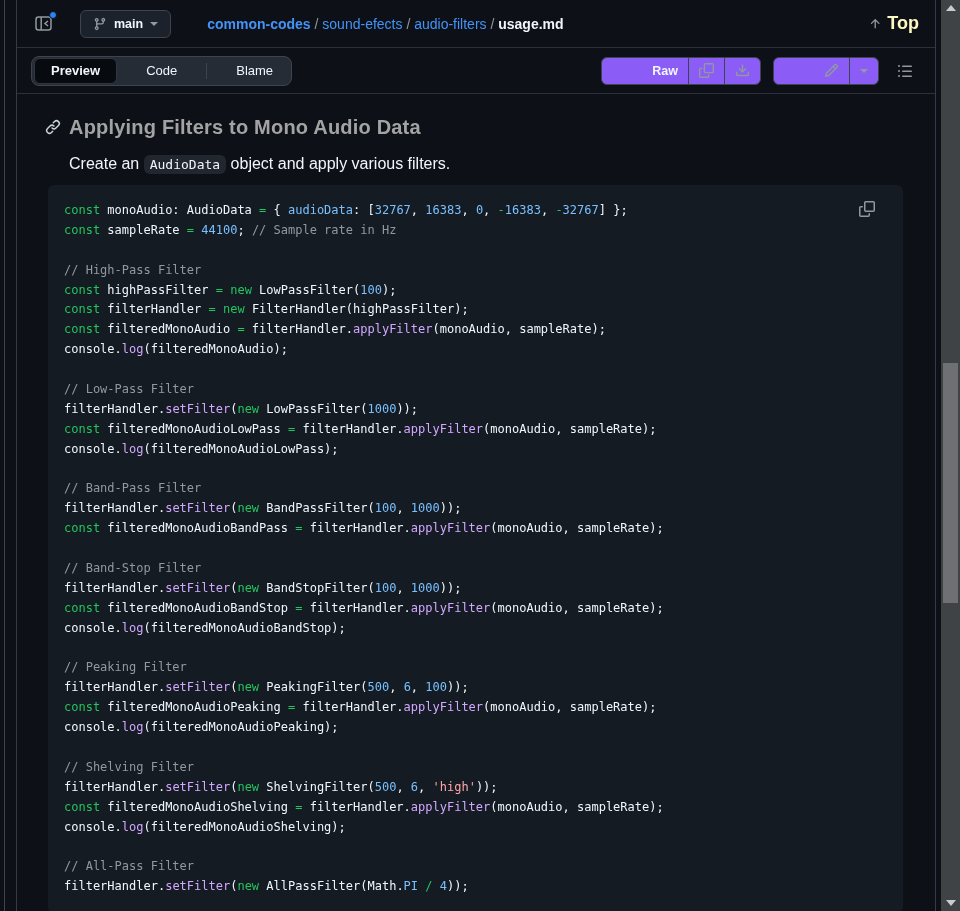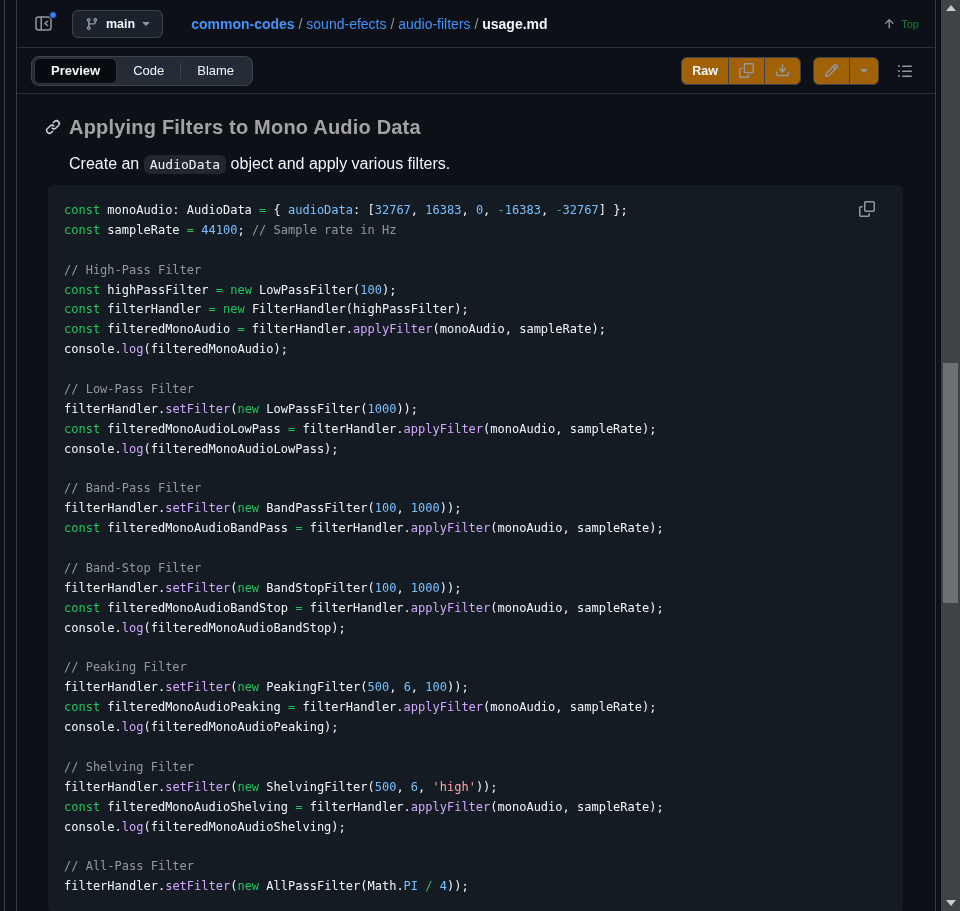--- a/index.html
+++ b/index.html
@@ -6,21 +6,21 @@
   html,body { width:960px; height:911px; overflow:hidden; }
   body { background:#0d1117; font-family:"Liberation Sans", sans-serif; color:#f0f6fc; position:relative; }
 
   .left-line { position:absolute; left:4px; top:0; bottom:0; width:1px; background:#3d444d; }
 
   .page { position:absolute; left:16px; top:0; bottom:0; width:920px;
           border-left:1px solid #343b44; border-right:1px solid #343b44; background:#0d1117; }
 
   
   .topbar { height:48px; display:flex; align-items:center; padding:0 16px 0 13px;
-            border-bottom:1px solid #2a313a; }
+            border-bottom:1px solid #2a313a;gap:8px; }
   .panel-btn { position:relative; width:26px; height:26px; display:flex; align-items:center;
                justify-content:center; border-radius:6px; cursor:pointer; }
   .panel-btn svg { fill:none; stroke:#9198a1; stroke-width:1.5; }
   .notif-dot { position:absolute; top:0px; right:-1px; width:8px; height:8px; border-radius:50%;
                background:#2f81f7; border:1.5px solid #0d1117; }
   .branch-btn { margin-left:16px; height:28px; display:flex; align-items:center; gap:7px;
                 padding:0 12px; background:#1c222b; border:1px solid #3d444d; border-radius:6px;
                 cursor:pointer; }
   .branch-btn svg { fill:#9198a1; }
   .branch-label { font-size:12.5px; font-weight:bold; color:#f0f6fc; }
@@ -28,33 +28,33 @@
            border-top:4px solid #9198a1; }
   .breadcrumb { margin-left:28px; font-size:14px; white-space:nowrap; }
   .bc-sep { color:#9198a1; }
   .bc-item { cursor:pointer; }
   .bc-item.link { color:#4493f8; }
   .bc-item.link-bold { color:#4493f8; font-weight:bold; }
   .bc-item.current { color:#f0f6fc; font-weight:bold; cursor:default; }
   .spacer { flex:1; }
   .top-link { display:flex; align-items:center; gap:5px; cursor:pointer; }
   .top-link svg { fill:#9198a1; }
-  .top-label { font-size:11px; font-weight:normal; color:#15803d; }
+  .top-label { font-size:18px; font-weight:bold; color:#fef9c3; }
 
   
   .toolbar { height:46px; display:flex; align-items:center; padding:0 16px 0 14px;
              border-bottom:1px solid #2a313a; }
   .segmented { height:30px; display:flex; align-items:center; background:#262c36;
-               border:1px solid #3d444d; border-radius:8px; padding:0 2px; }
+               border:1px solid #3d444d; border-radius:8px; padding:0 2px;gap:13px; }
   .seg-tab { height:26px; display:flex; align-items:center; padding:0 16px; font-size:13px;
              color:#f0f6fc; border-radius:6px; cursor:pointer; }
   .seg-tab.active { background:#070a0e; font-weight:bold; border:1px solid #30363d; }
   .seg-div { width:1px; height:16px; background:#3d444d; }
-  .btn-group { height:28px; display:flex; align-items:stretch; background:#a16207;
-               border:1px solid #3d444d; border-radius:6px; overflow:hidden; }
+  .btn-group { height:28px; display:flex; align-items:stretch; background:#8b5cf6;
+               border:1px solid #3d444d; border-radius:6px; overflow:hidden;padding-left:40px; }
   .btn-seg { display:flex; align-items:center; justify-content:center; padding:0 10px;
              cursor:pointer; }
   .btn-seg svg { fill:#9198a1; }
   .raw-label { font-size:12.5px; font-weight:bold; color:#f0f6fc; }
   .group-sep { width:1px; background:#3d444d; }
   .gap12 { width:12px; }
   .icon-btn { width:28px; height:28px; display:flex; align-items:center; justify-content:center;
               cursor:pointer; border-radius:6px; }
   .icon-btn svg { fill:#9198a1; }
 

